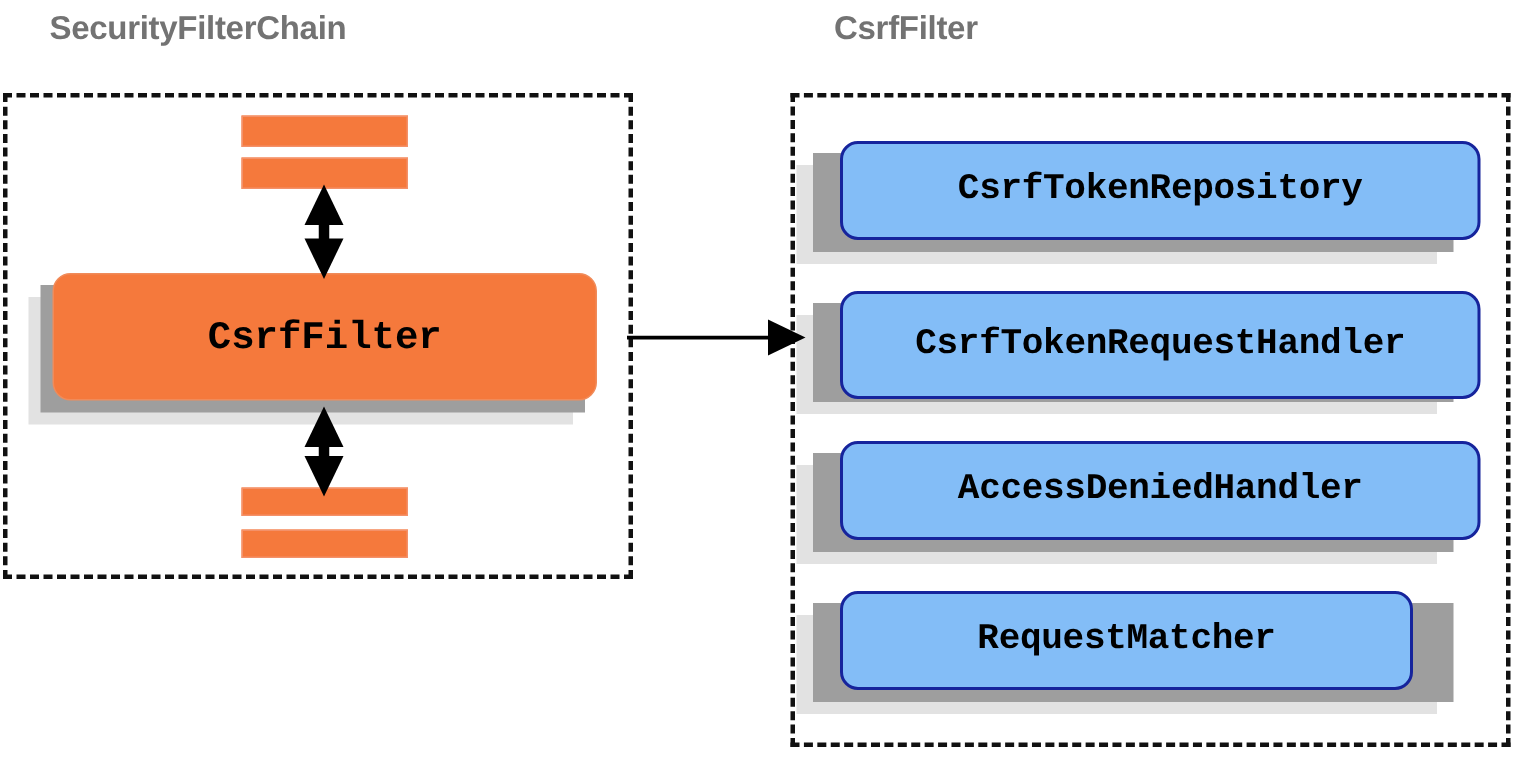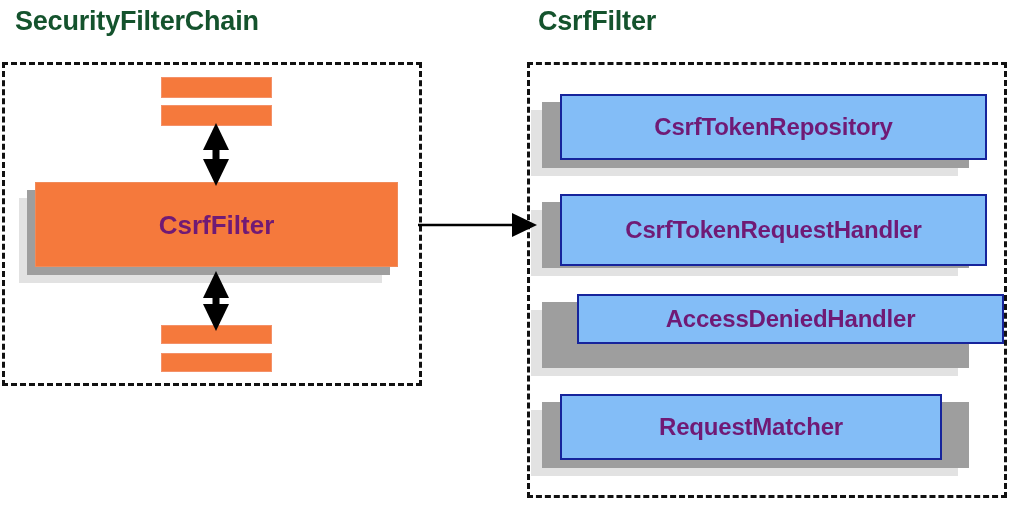--- a/index.html
+++ b/index.html
@@ -18,25 +18,26 @@
     position: absolute;
     left: 0; top: 0;
     width: 1010px;
     height: 505px;
   }
   
   .panel-title {
     position: absolute;
     font-family: "Liberation Sans", sans-serif;
     font-weight: bold;
-    font-size: 27px;
-    color: #14532d;
+    font-size: 22px;
+    color: #737373;
     letter-spacing: -0.2px;
     white-space: nowrap;
     line-height: 1;
+    margin-left: 18px;
   }
   #title-left  { left: 15px;  top: 8px; }
   #title-right { left: 538px; top: 8px; }
 
   
   .dashed-box {
     position: absolute;
     border: 3px dashed #111111;
     box-sizing: border-box;
     background: transparent;
@@ -51,24 +52,25 @@
   }
   .shadow-far  { background: #e2e2e2; }
   .shadow-near { background: #9e9e9e; }
 
   .node {
     position: absolute;
     box-sizing: border-box;
     display: flex;
     align-items: center;
     justify-content: center;
-    font-family: Liberation Sans, sans-serif;
+    font-family: Liberation Mono, monospace;
     font-weight: bold;
-    color: #701a75;
+    color: #000000;
     line-height: 1;
+    border-radius: 12px;
   }
 
   
   .node.orange {
     background: #f5793c;
     border: 1px solid #f08b5a;
   }
   
   .node.blue {
     background: #83bdf7;
@@ -124,21 +126,21 @@
       <div class="node blue" style="left: 560px; top: 94px; width: 427px; height: 66px;">
         <span>CsrfTokenRepository</span>
       </div>
       <div class="shadow-far" style="left: 531px; top: 210px; width: 427px; height: 66px;"></div>
       <div class="shadow-near" style="left: 542px; top: 202px; width: 427px; height: 66px;"></div>
       <div class="node blue" style="left: 560px; top: 194px; width: 427px; height: 72px;">
         <span>CsrfTokenRequestHandler</span>
       </div>
       <div class="shadow-far" style="left: 531px; top: 310px; width: 427px; height: 66px;"></div>
       <div class="shadow-near" style="left: 542px; top: 302px; width: 427px; height: 66px;"></div>
-      <div class="node blue" style="left: 577px; top: 294px; width: 427px; height: 50px;">
+      <div class="node blue" style="left: 560px; top: 294px; width: 427px; height: 66px;">
         <span>AccessDeniedHandler</span>
       </div>
       <div class="shadow-far" style="left: 531px; top: 410px; width: 427px; height: 66px;"></div>
       <div class="shadow-near" style="left: 542px; top: 402px; width: 427px; height: 66px;"></div>
       <div class="node blue" style="left: 560px; top: 394px; width: 382px; height: 66px;">
         <span>RequestMatcher</span>
       </div>
     </div>
 
   <svg id="arrow-layer" viewBox="0 0 1010 505">

